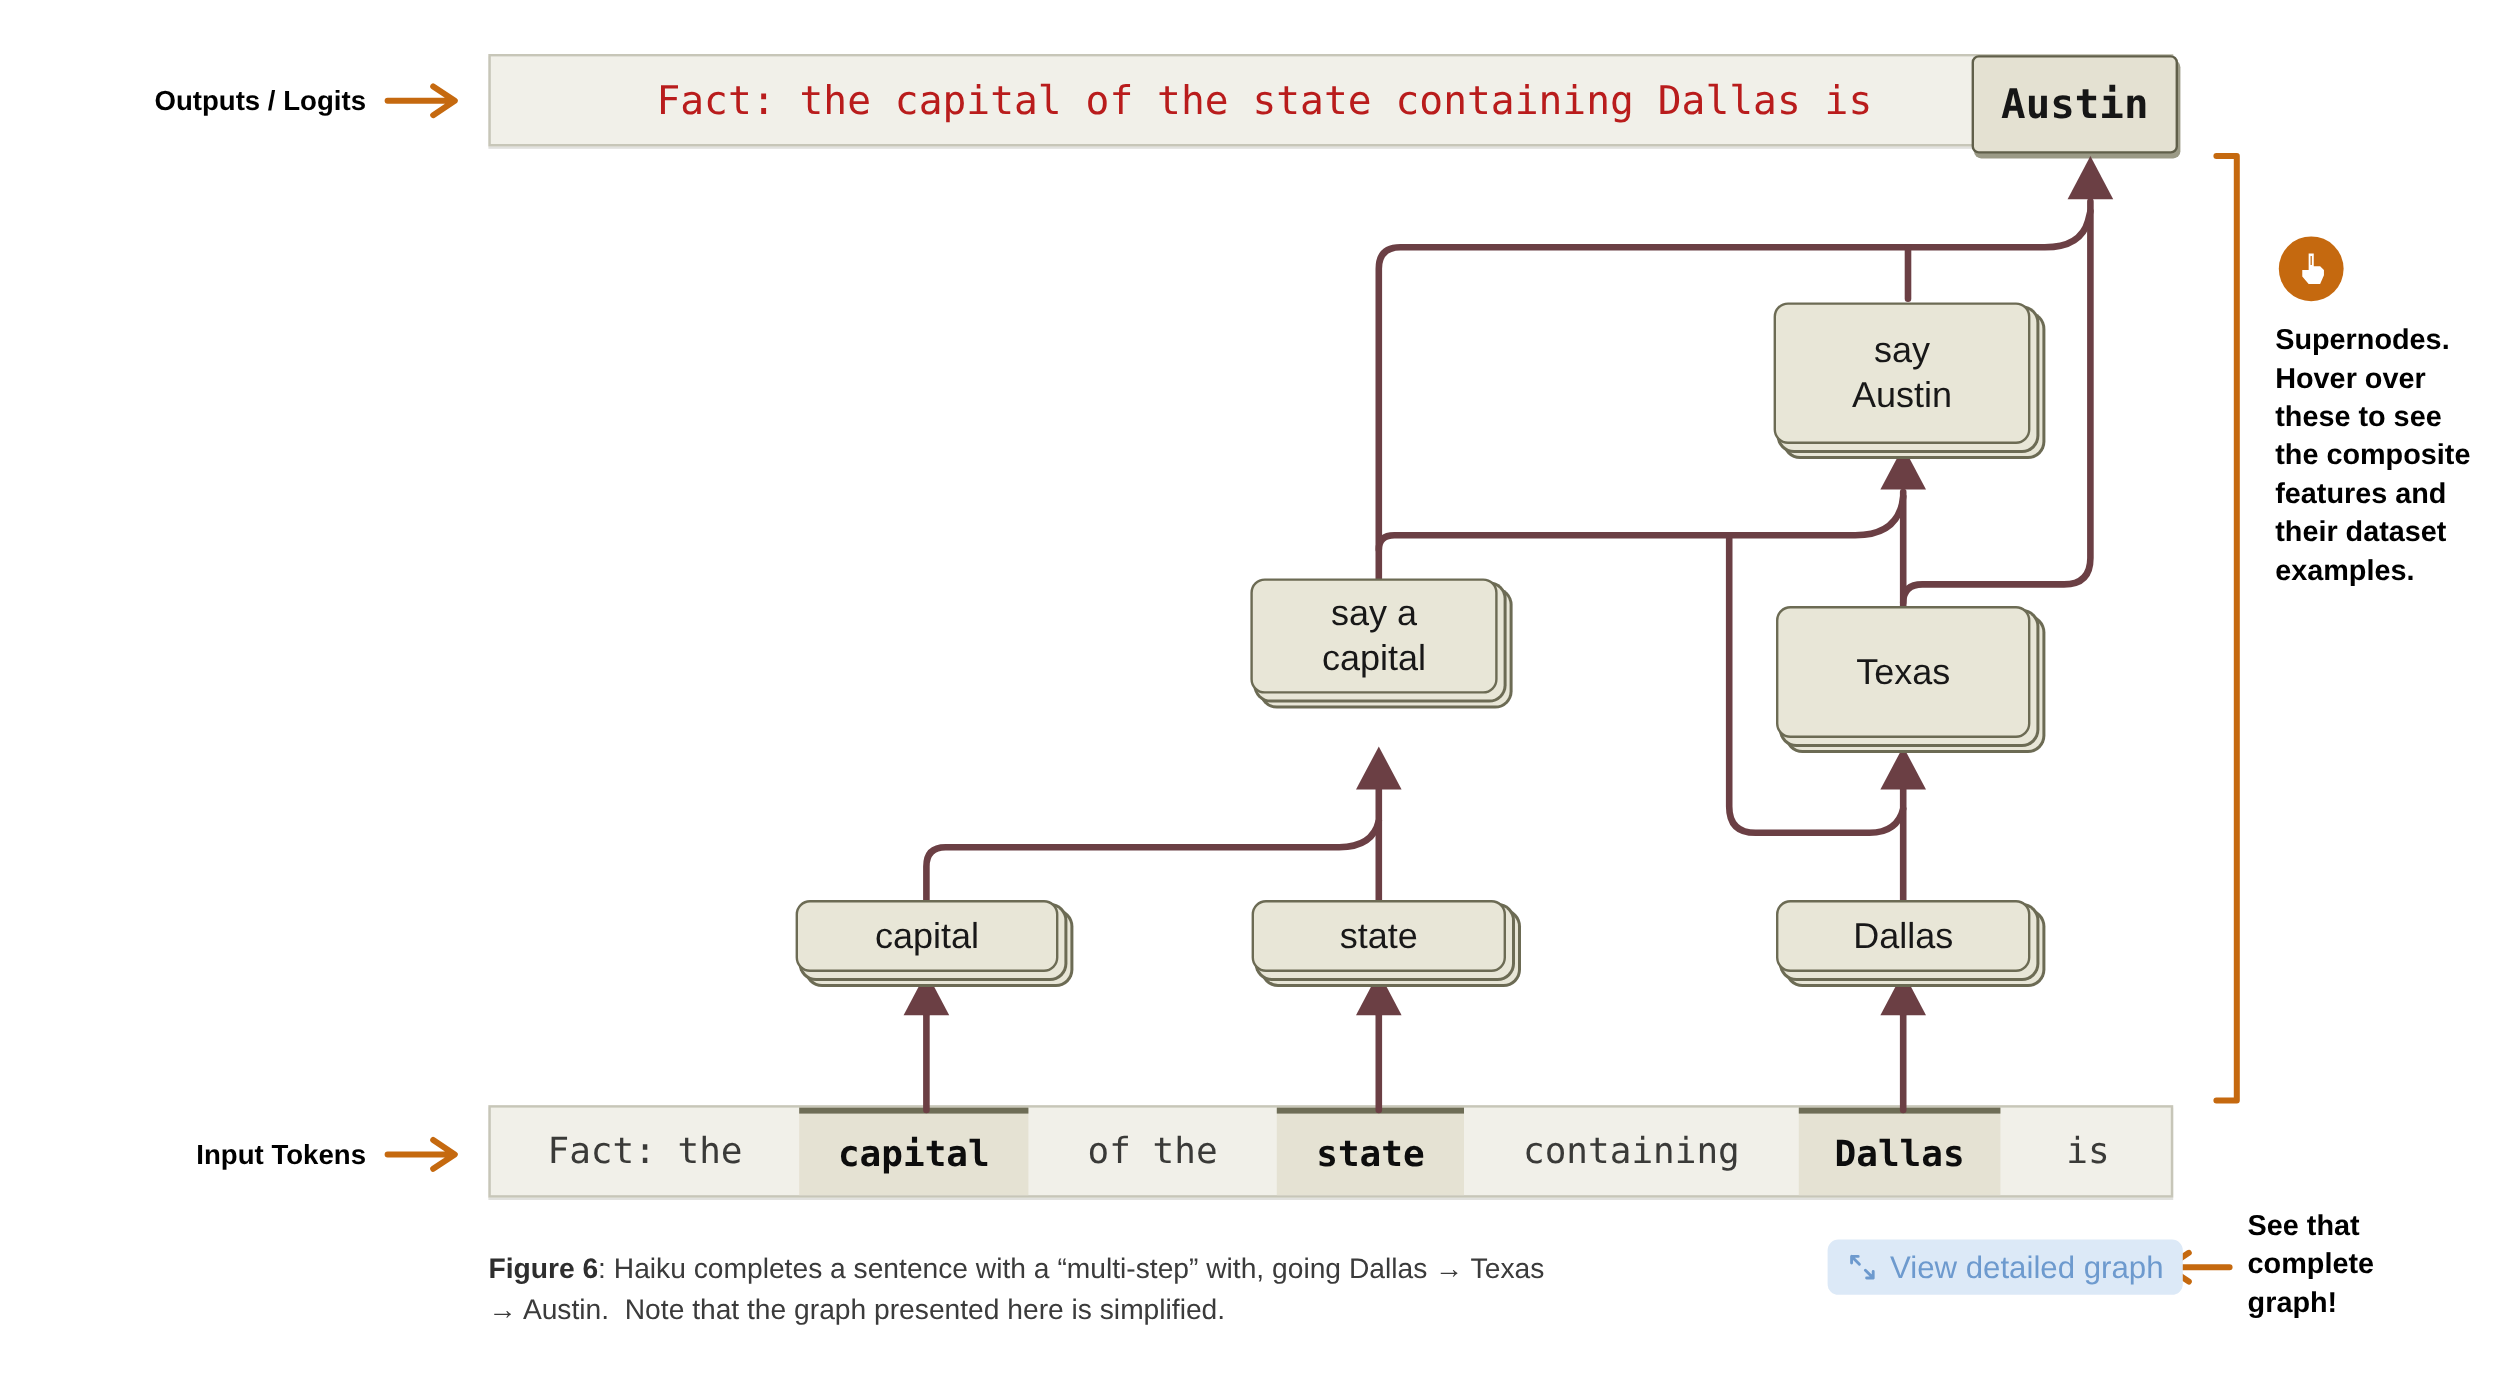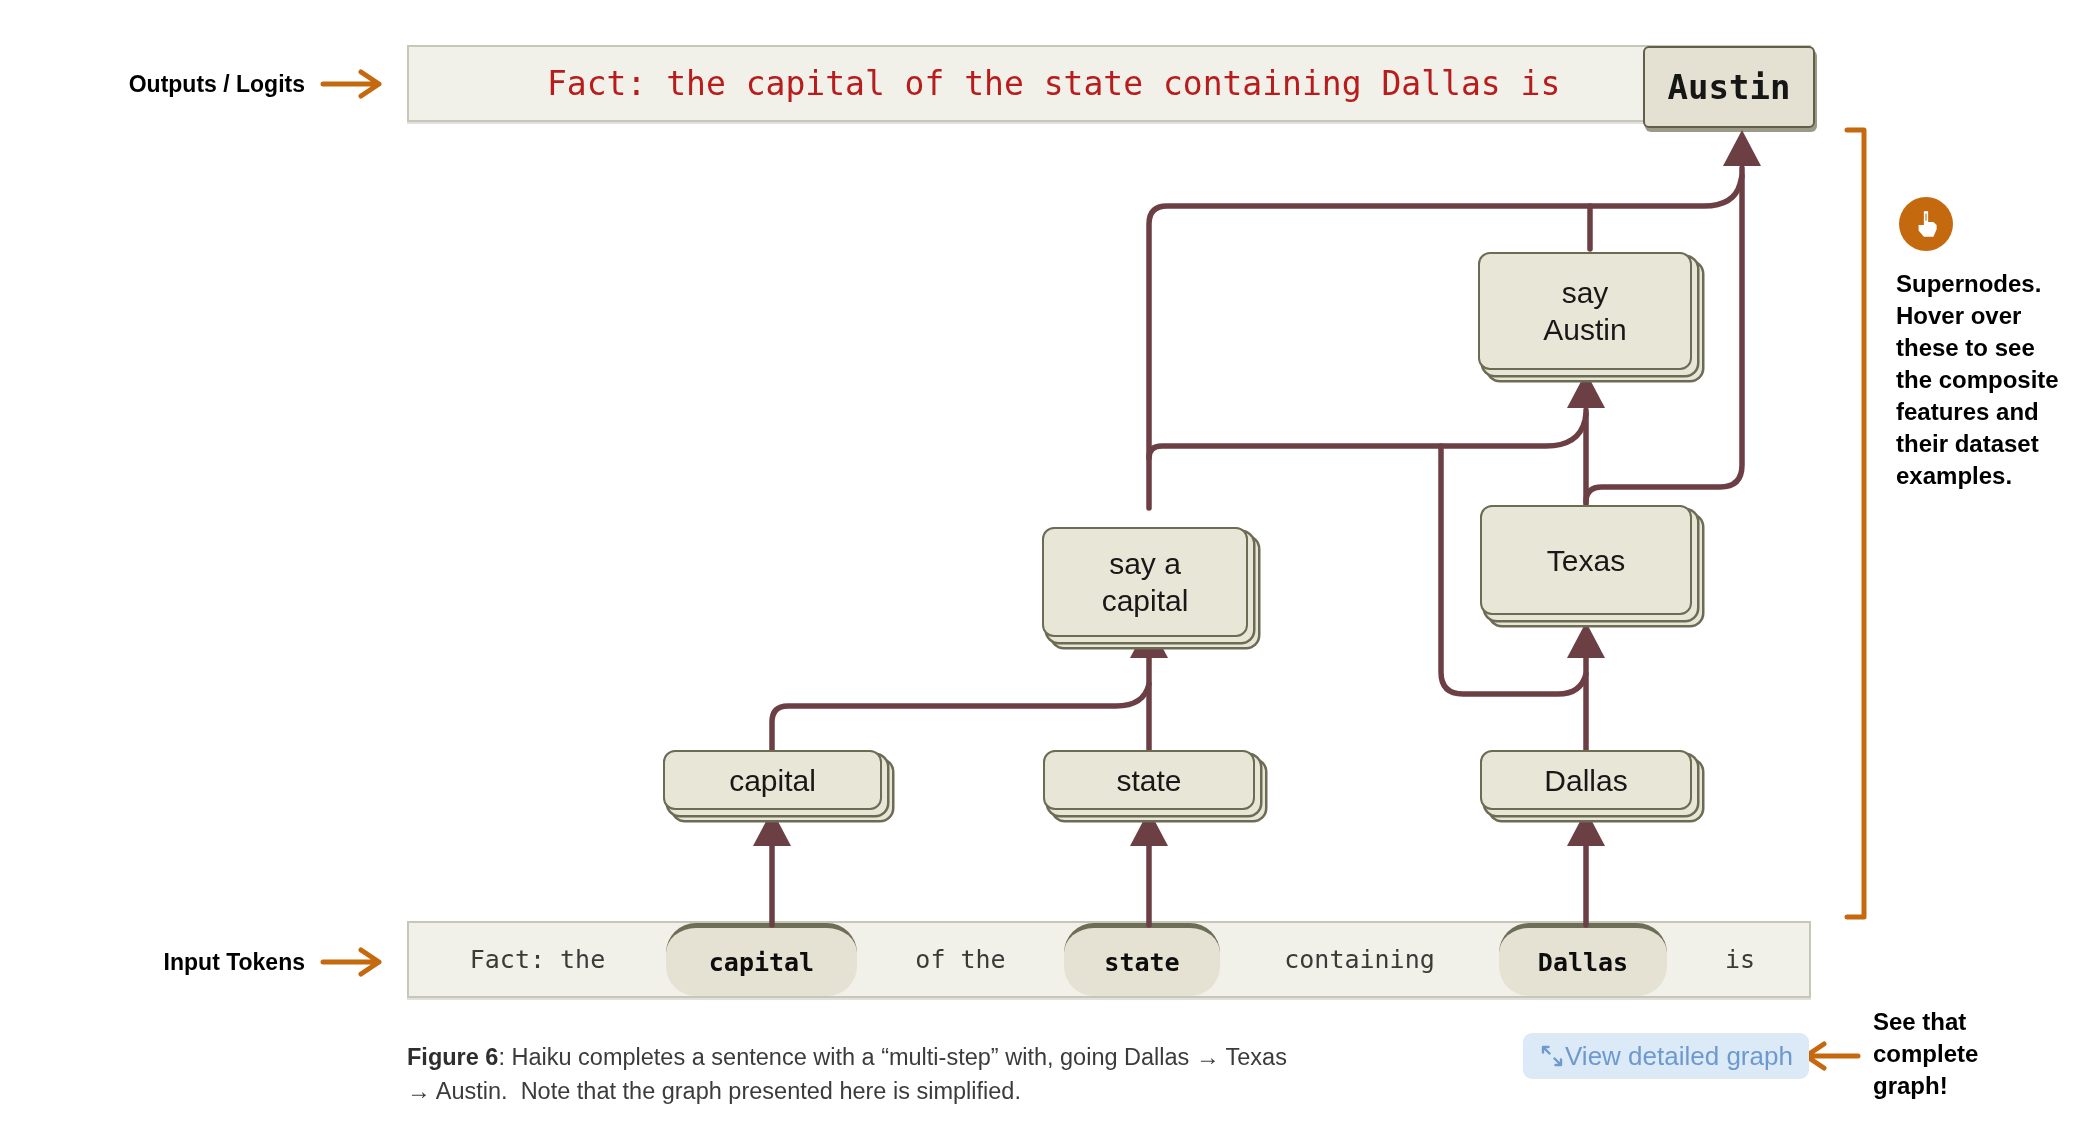--- a/index.html
+++ b/index.html
@@ -12,37 +12,37 @@
   #output-bar{top:45px;}
   #token-bar{top:921px;}
   .prompt-text{position:absolute;left:138px;top:0;height:100%;display:flex;align-items:center;
        font-family:"DejaVu Sans Mono",monospace;font-size:33px;color:#b91c1c;white-space:pre;}
   .austin-box{position:absolute;left:1234px;top:-1px;width:172px;height:82px;
        background:#e4e1d2;border:2.5px solid #605f4a;border-radius:6px;box-sizing:border-box;
        display:flex;align-items:center;justify-content:center;
        font-family:"DejaVu Sans Mono",monospace;font-size:34px;font-weight:600;color:#161616;
        box-shadow:2px 4px 0 #9b9a86;}
   .tok{position:absolute;top:0;height:100%;display:flex;align-items:center;justify-content:center;
-       font-family:"DejaVu Sans Mono",monospace;font-size:25px;color:#3a3a38;box-sizing:border-box;border-radius:30px;}
+       font-family:"DejaVu Sans Mono",monospace;font-size:30px;color:#3a3a38;box-sizing:border-box;}
   .tok.hl{background:#e5e2d3;border-top:5px solid #6e6d56;font-weight:700;color:#0d0d0d;}
   .t0{left:0;width:257px;}  .t1{left:257px;width:191px;} .t2{left:448px;width:207px;}
   .t3{left:655px;width:156px;} .t4{left:811px;width:279px;} .t5{left:1090px;width:168px;}
   .t6{left:1258px;width:146px;}
 
   
   #edges{position:absolute;left:0;top:0;z-index:2;}
 
   
   .node{position:absolute;z-index:3;background:#e8e6d7;border:2.5px solid #6c6b54;border-radius:12px;
         box-sizing:border-box;display:flex;align-items:center;justify-content:center;cursor:pointer;
         box-shadow:5px 5px 0 0 #e8e6d7, 5px 5px 0 2.5px #6c6b54,
                    10px 10px 0 0 #e8e6d7, 10px 10px 0 2.5px #6c6b54;}
   .node-label{font-size:30px;line-height:37px;color:#181818;text-align:center;white-space:pre-line;}
   #node-say-austin{left:1478px;top:252px;width:214px;height:118px;}
-  #node-say-a-capital{left:1042px;top:527px;width:206px;height:110px;}
+  #node-say-a-capital{left:1042px;top:482px;width:206px;height:96px;}
   #node-texas{left:1480px;top:505px;width:212px;height:110px;}
   #node-capital{left:663px;top:750px;width:219px;height:60px;}
   #node-state{left:1043px;top:750px;width:212px;height:60px;}
   #node-dallas{left:1480px;top:750px;width:212px;height:60px;}
 
   
   .orange-label{position:absolute;color:#000000;font-weight:700;font-size:23px;line-height:28px;z-index:4;}
   #outputs-label{left:57px;top:70px;width:248px;text-align:right;}
   #inputs-label{left:57px;top:948px;width:248px;text-align:right;}
   #supernote{left:1896px;top:268px;width:214px;font-size:24px;line-height:32px;}
@@ -50,21 +50,21 @@
   .ann-line{display:block;}
   #hand-badge{position:absolute;left:1899px;top:197px;width:54px;height:54px;border-radius:50%;
         background:#c5690f;z-index:4;display:flex;align-items:center;justify-content:center;}
 
   
   #caption{position:absolute;left:407px;top:1040px;width:1010px;font-size:23.5px;line-height:34px;
         color:#3b3b3b;z-index:4;}
   #caption b{color:#2e2e2e;}
   #caption .cap-line{display:block;white-space:pre-wrap;}
   #view-btn{position:absolute;left:1523px;top:1033px;height:46px;padding:0 16px;z-index:4;
-        background:#dce9f7;border-radius:9px;display:inline-flex;align-items:center;
+        background:#dce9f7;border-radius:9px;display:inline-flex;align-items:center;gap:10px;
         color:#6d9ace;font-size:26px;cursor:pointer;border:none;font-family:"Liberation Sans",sans-serif;}
 </style>
 </head>
 <body>
 
 <div id="app">
 
   <div class="bar" id="output-bar">
     <span class="prompt-text">Fact: the capital of the state containing Dallas is</span>
     <div class="austin-box">Austin</div>

